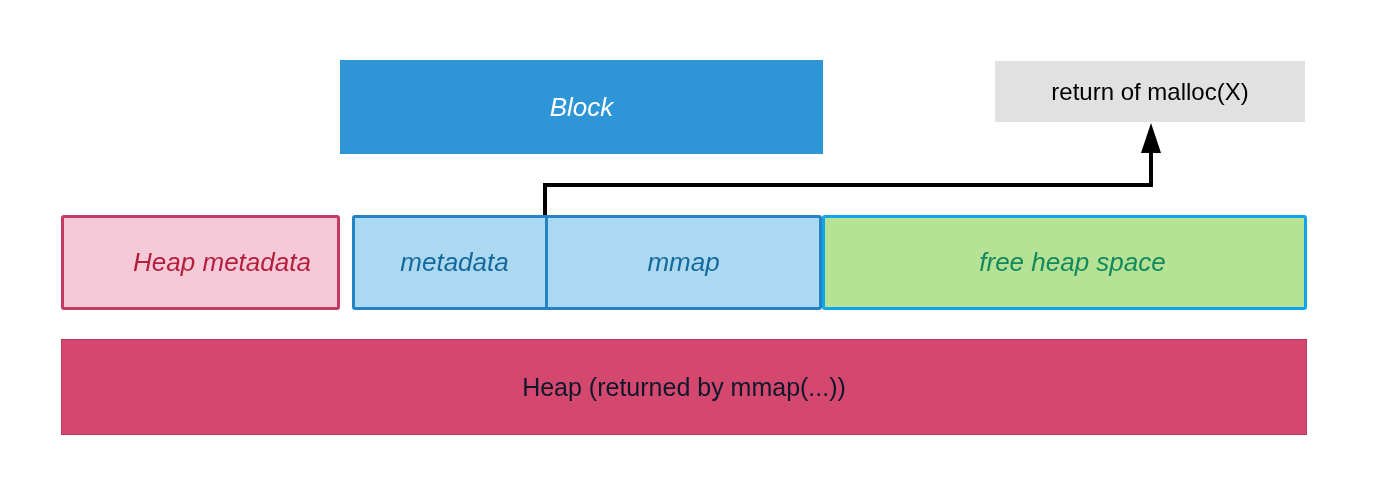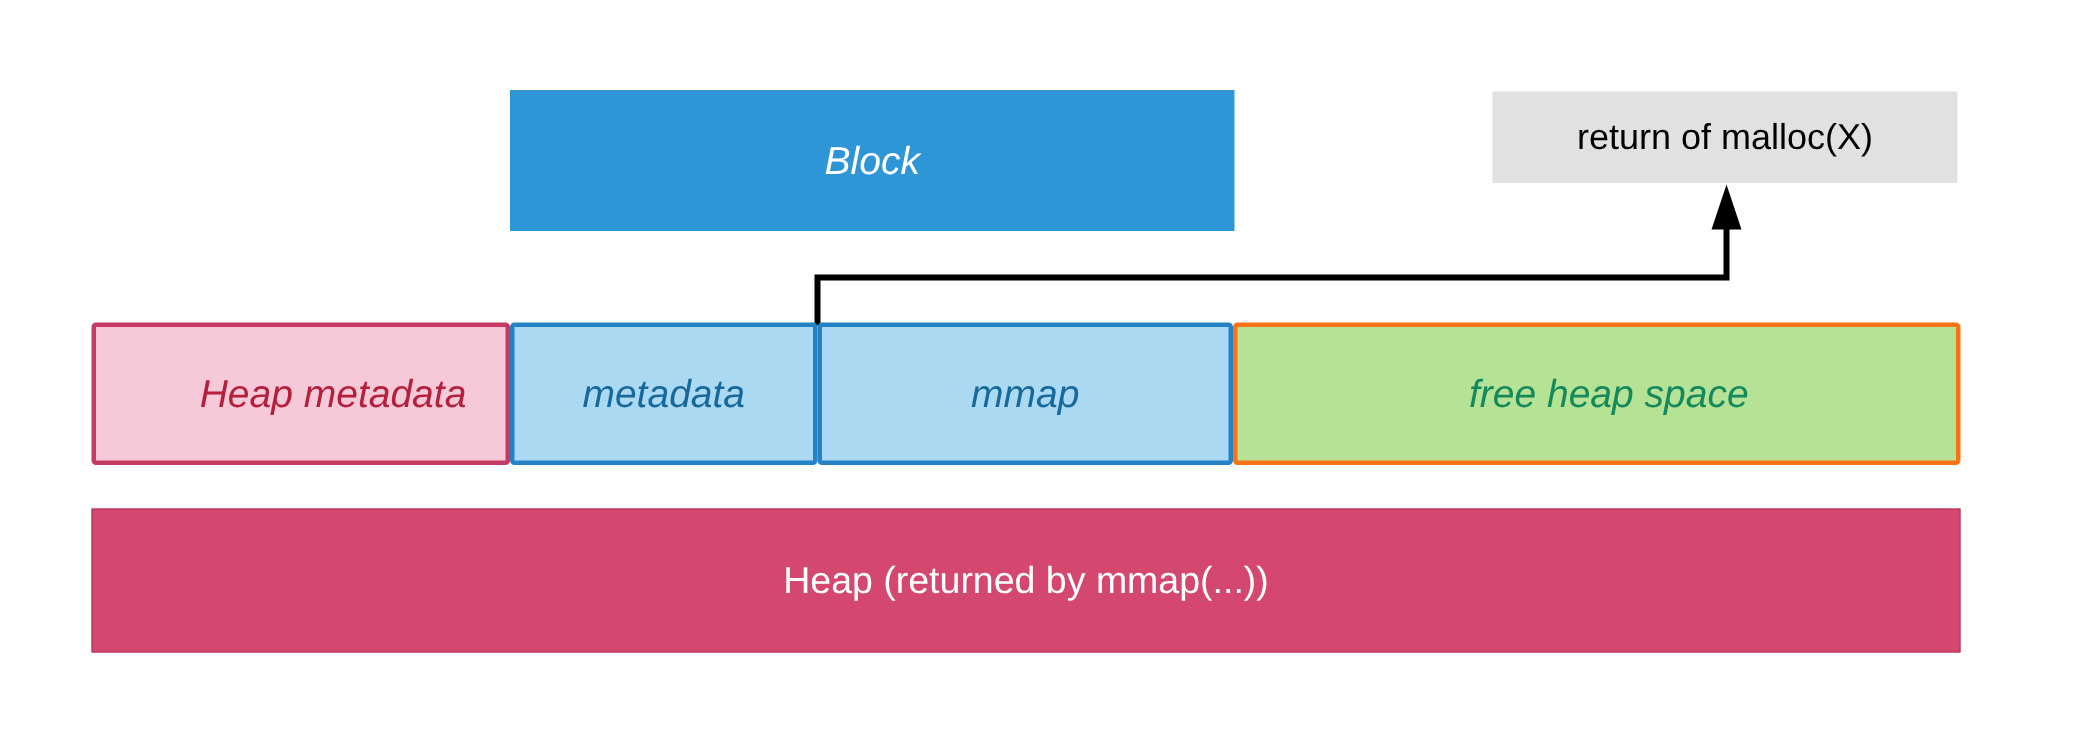--- a/index.html
+++ b/index.html
@@ -47,34 +47,34 @@
     background: #f6c9d9;
     border: 3px solid #c53a62;
     color: #b41f3c;
     padding-left: 43px;
   }
   .cell-blue {
     background: #abd9f2;
     border: 3px solid #2482c5;
     color: #17699c;
   }
-  .cell-metadata { left: 340px; width: 205px; }
+  .cell-metadata { left: 352px; width: 205px; }
   .cell-data     { left: 545px; width: 277px; }
   .cell-free {
     left: 822px; width: 485px;
     background: #b5e294;
-    border: 3px solid #f97316;
+    border: 3px solid #0ea5e9;
     color: #14895c;
     padding-left: 16px;
   }
   .heap-bar {
     left: 61px; top: 339px; width: 1246px; height: 96px;
     background: #d4476e;
     border: 1px solid #c23a60;
-    color: #ffffff;
+    color: #0f172a;
     font-size: 25px;
   }
   .arrow-svg {
     position: absolute;
     left: 0; top: 0;
     width: 1400px;
     height: 501px;
     pointer-events: none;
   }
 </style>

